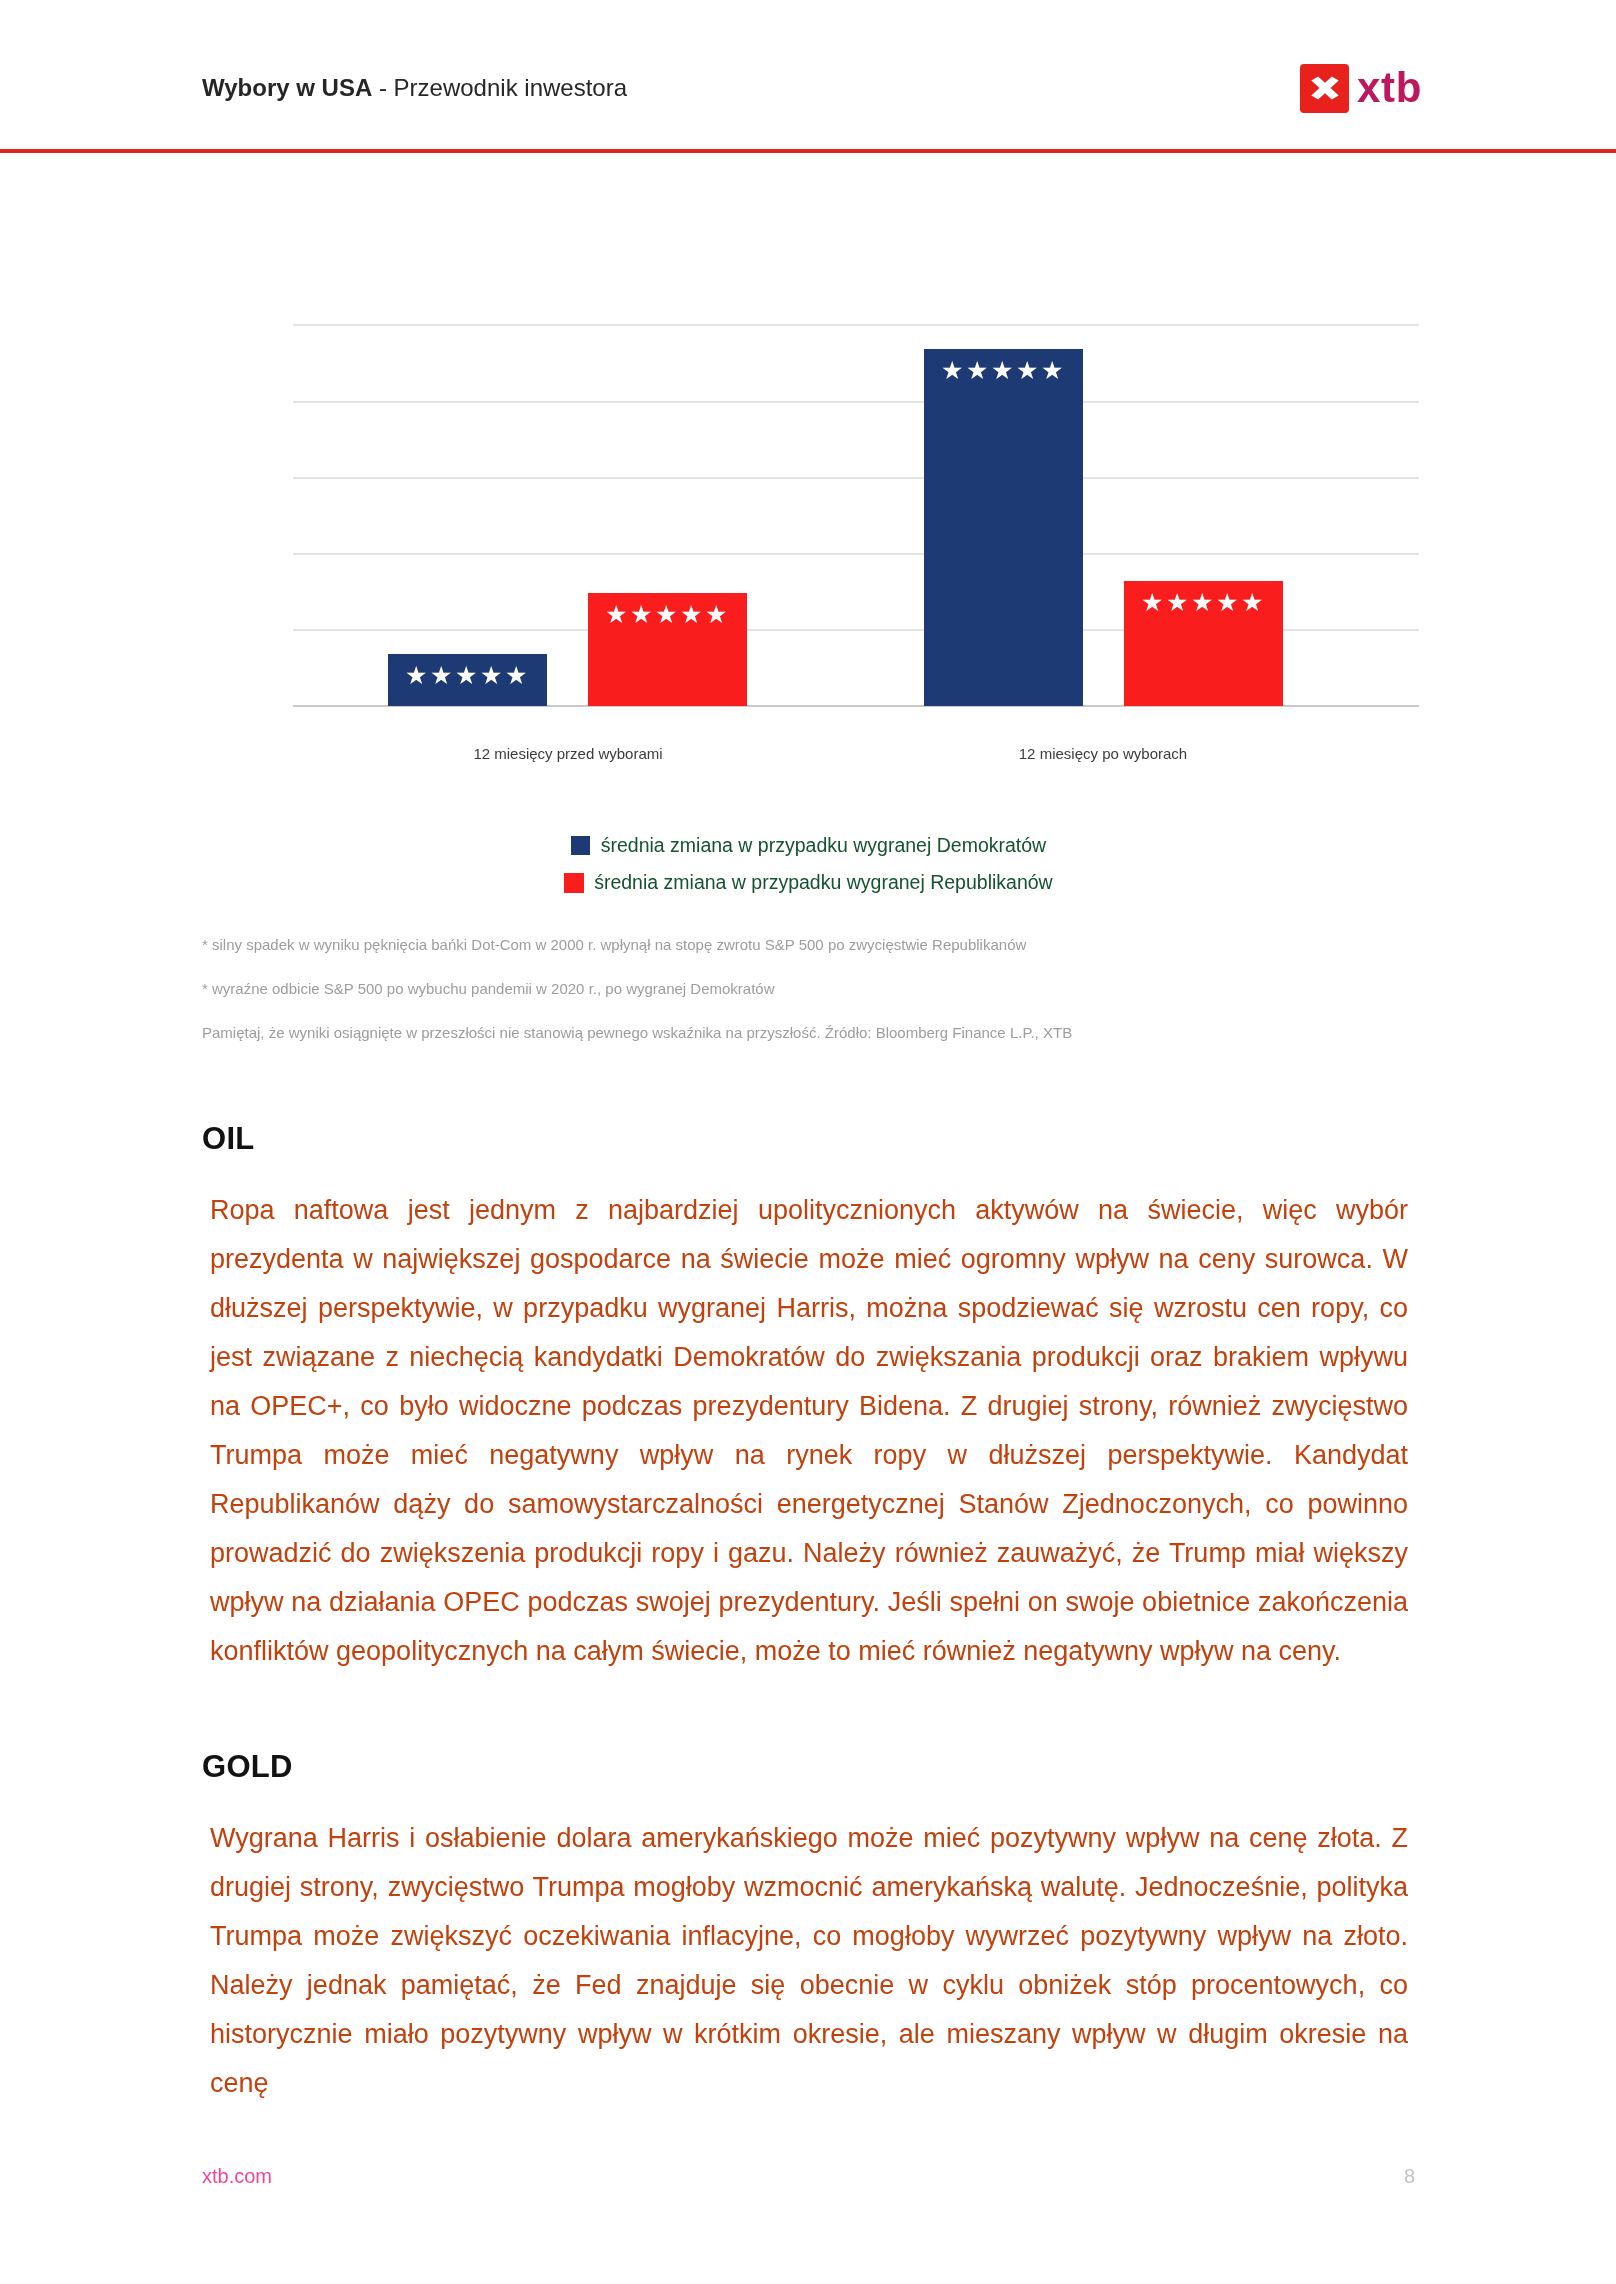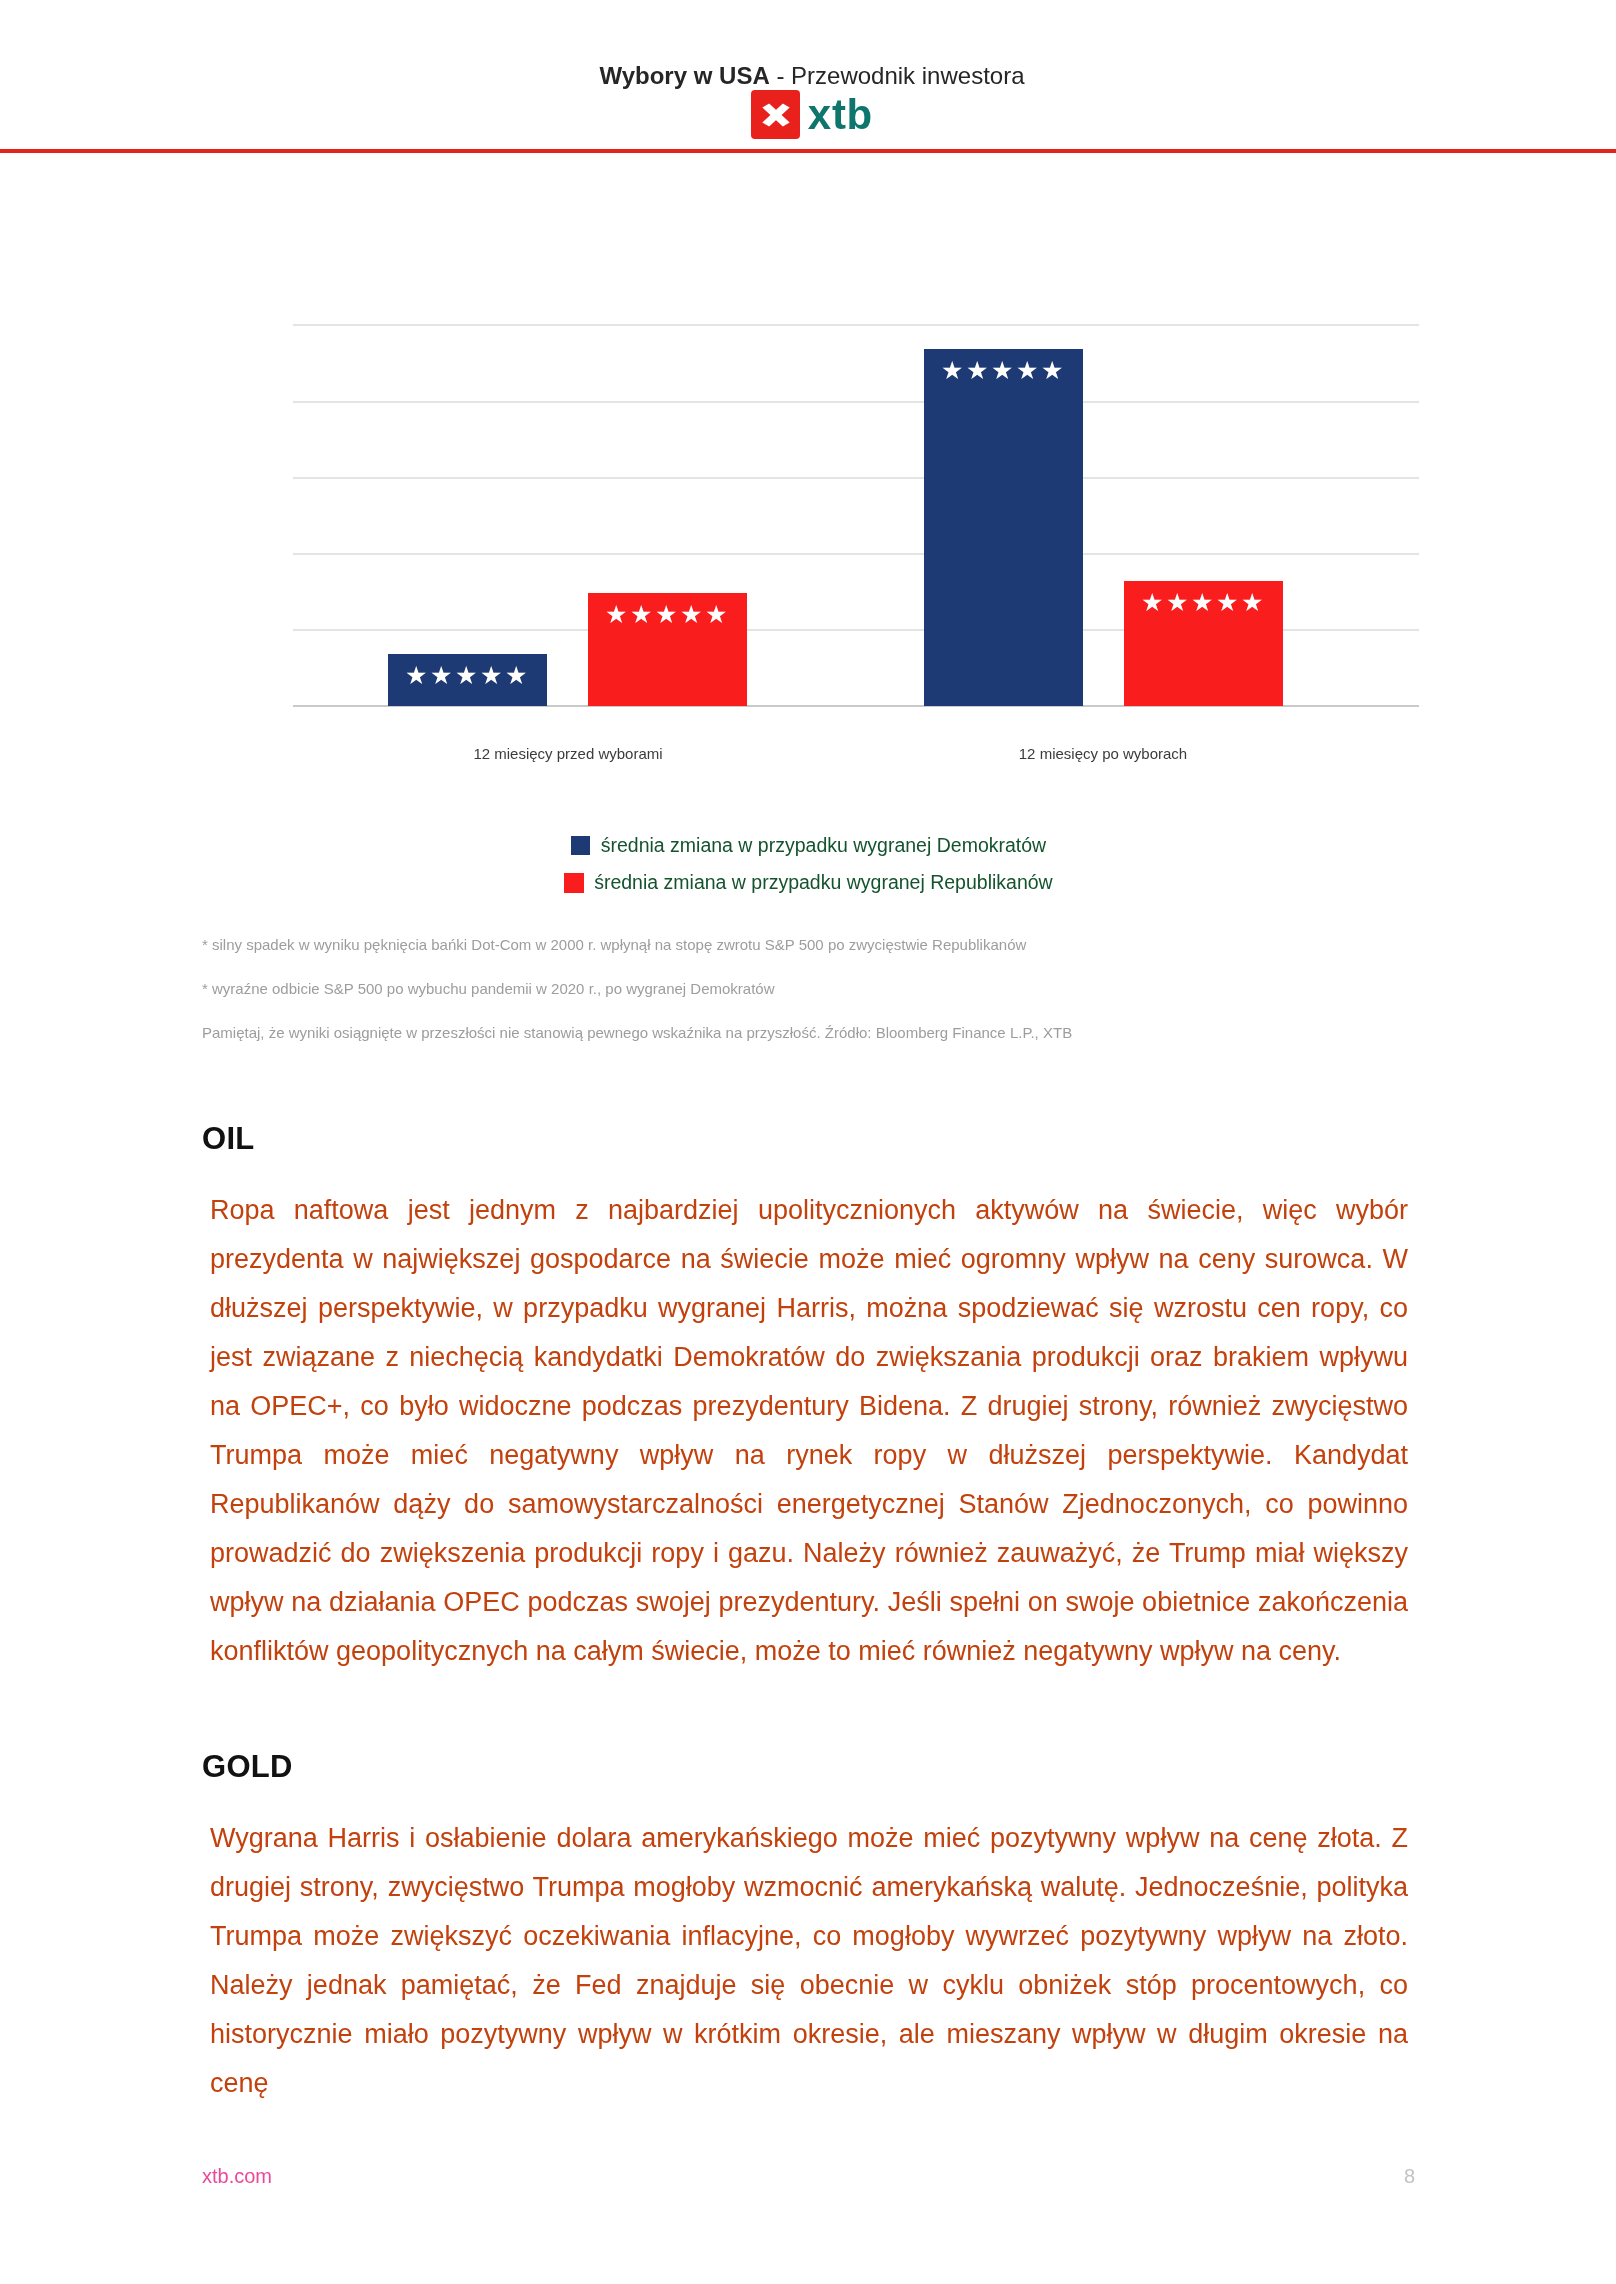--- a/index.html
+++ b/index.html
@@ -1,28 +1,28 @@
 <!DOCTYPE html>
 <html style="font-size:10.4px"><head>
 <meta charset="utf-8">
 <style>
   html,body{margin:0;padding:0;background:#fff;}
   .page{position:relative;width:1617px;height:2284px;background:#ffffff;
         font-family:"Liberation Sans",sans-serif;overflow:hidden;}
 
   
   .header{position:absolute;left:202px;right:195px;top:62px;height:52px;
-          display:flex;justify-content:space-between;align-items:center;flex-direction:column;}
+          display:flex;justify-content:space-between;align-items:center;}
   .header-title{font-size:24px;color:#262626;}
   .header-title b{font-weight:bold;}
   .logo{display:flex;align-items:center;}
   .logo-square{width:49px;height:49px;background:#e8211d;border-radius:3.9px;
                display:flex;align-items:center;justify-content:center;}
   .logo-square svg{width:38px;height:38px;}
-  .logo-text{margin-left:7.8px;font-size:42px;font-weight:bold;color:#0f766e;letter-spacing:0.7px;}
+  .logo-text{margin-left:7.8px;font-size:42px;font-weight:bold;color:#be185d;letter-spacing:0.7px;}
   .header-rule{position:absolute;left:0;right:0;top:149px;height:3.9px;background:#e2231e;}
 
   
   .chart-title{position:absolute;left:202px;right:202px;top:281px;text-align:center;
                font-size:25.4px;font-weight:bold;color:#1c1c1c;}
   .plot{position:absolute;left:293px;top:325px;width:1126px;height:381px;}
   .gridline{position:absolute;left:0;right:0;height:2px;background:#e4e4e4;}
   .gridline.axis-line{background:#c9c9c9;}
   .yaxis{position:absolute;left:153px;top:325px;width:130px;height:381px;}
   .ytick{position:absolute;right:0;width:130px;text-align:right;

